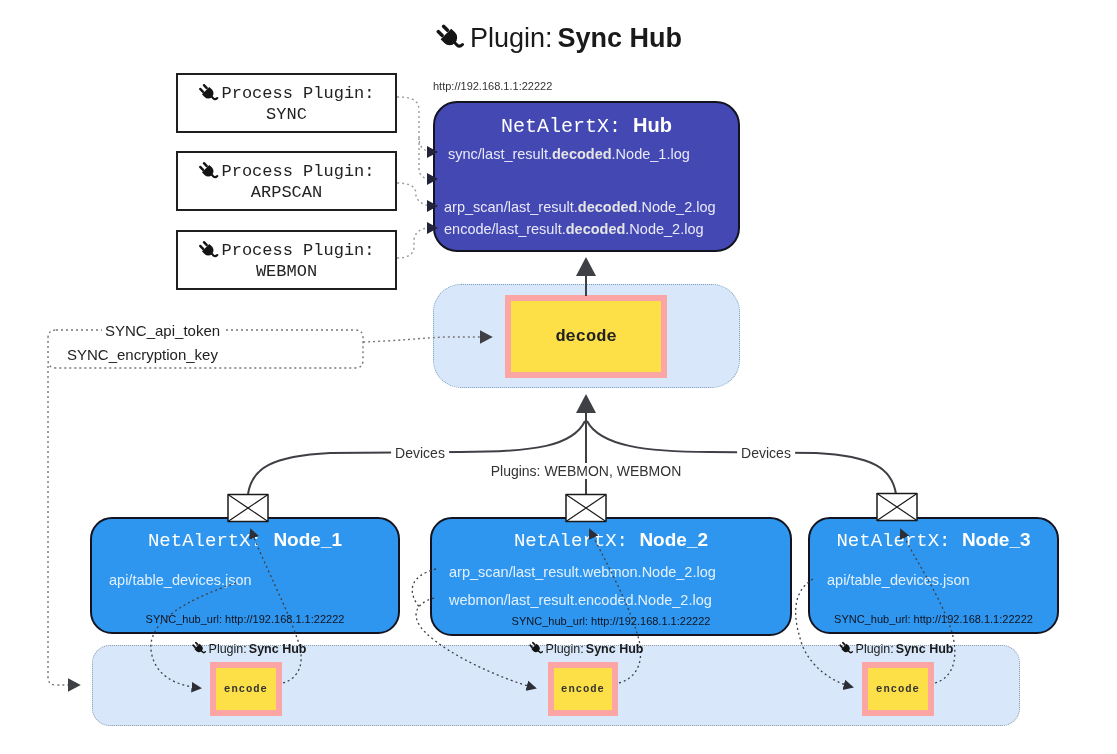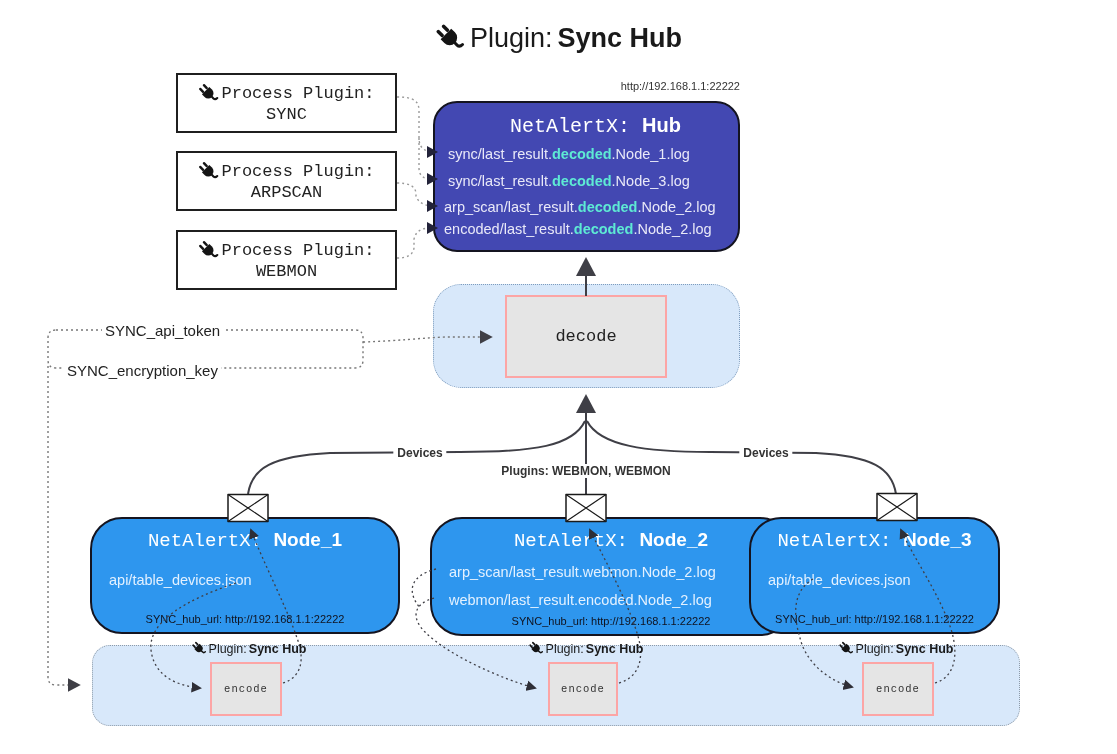--- a/index.html
+++ b/index.html
@@ -12,42 +12,42 @@
   .title b{font-weight:700;}
   .plug{color:#141414;flex:0 0 auto;}
 
   .pbox{position:absolute;left:176px;width:221px;height:60px;background:#fff;
         border:2px solid #1f1f1f;box-sizing:border-box;display:flex;flex-direction:column;
         align-items:center;justify-content:center;gap:1px;z-index:2;}
   .pbox .row{display:flex;align-items:center;gap:2px;
         font-family:"Liberation Mono","DejaVu Sans Mono",monospace;font-size:17px;color:#222;}
   .pbox .pname{font-family:"Liberation Mono","DejaVu Sans Mono",monospace;font-size:17px;color:#222;}
 
-  .hub-url{position:absolute;left:433px;top:80px;width:307px;text-align:right;
+  .hub-url{position:absolute;left:433px;top:80px;width:307px;text-align:left;
            font-size:11px;color:#333;z-index:2;}
   .hub{position:absolute;left:433px;top:101px;width:307px;height:151px;background:#4348b2;
        border:2px solid #141420;border-radius:24px;box-sizing:border-box;z-index:2;}
-  .hub-title{position:absolute;left:0;top:11px;width:100%;text-align:center;color:#fff;margin-left:9px;}
+  .hub-title{position:absolute;left:0;top:11px;width:100%;text-align:center;color:#fff;}
   .hub-title .pre{font-family:"Liberation Mono","DejaVu Sans Mono",monospace;font-size:20px;}
   .hub-title b{font-size:20px;font-weight:700;}
   .hub-line{position:absolute;left:9px;width:296px;font-size:14.5px;color:#e9e9f8;white-space:nowrap;}
-  .hub-line b{color:#5eead4;font-weight:700;}
+  .hub-line b{color:#e5e5e5;font-weight:700;}
 
   .panel{position:absolute;background:#d8e8fa;border:1.6px dotted #7e9cbd;box-sizing:border-box;z-index:1;}
   .decode-panel{left:433px;top:284px;width:307px;height:104px;border-radius:28px;}
-  .procbox{position:absolute;background:#e5e5e5;border:2px solid #fca5a5;box-sizing:border-box;
+  .procbox{position:absolute;background:#fde047;border:6px solid #fca5a5;box-sizing:border-box;
            display:flex;align-items:center;justify-content:center;
-           font-family:"Liberation Mono","DejaVu Sans Mono",monospace;z-index:2;}
+           font-family:"Liberation Mono","DejaVu Sans Mono",monospace;z-index:2;font-weight:bold;}
   .decode-box{left:505px;top:295px;width:162px;height:83px;font-size:17px;color:#222;}
 
   .cfg-label{position:absolute;background:#fff;padding:0 3px;font-size:15px;color:#222;z-index:6;}
   .edge-label{position:absolute;transform:translate(-50%,-50%);background:#fff;padding:0 4px;
-              font-size:12px;color:#333;z-index:6;white-space:nowrap;font-weight:bold;}
-
-  .node{position:absolute;top:517px;background:#2e96ee;border:2px solid #141420;border-radius:32px;
+              font-size:14px;color:#333;z-index:6;white-space:nowrap;}
+
+  .node{position:absolute;top:517px;background:#2e96ee;border:2px solid #141420;border-radius:22px;
         box-sizing:border-box;z-index:2;color:#fff;}
   .node-title{position:absolute;left:0;top:10px;width:100%;text-align:center;white-space:nowrap;}
   .node-title .pre{font-family:"Liberation Mono","DejaVu Sans Mono",monospace;font-size:19px;}
   .node-title b{font-size:19px;font-weight:700;}
   .node-line{position:absolute;left:0;width:100%;text-align:left;font-size:14.5px;
              color:#e3f1ff;white-space:nowrap;margin-left:17px;}
   .node-url{position:absolute;left:0;bottom:7px;width:100%;text-align:center;
             font-size:11px;color:#10131f;}
 
   .bar{left:92px;top:645px;width:928px;height:81px;border-radius:18px;border-color:#8d9aa8;}
@@ -174,36 +174,33 @@
   </div>
 
   <div class="hub-url">http://192.168.1.1:22222</div>
   <div class="hub">
     <div class="hub-title">
       <span class="pre">NetAlertX: </span><b>Hub</b>
     </div>
     <div class="hub-line" style="top:43px;left:13px">
       <span>sync/last_result.</span><b>decoded</b><span>.Node_1.log</span>
     </div>
-    <div class="hub-line" style="top:70px;left:13px">
-      <span>sync/last_result.</span><b>decoded</b><span>.Node_3.log</span>
-    </div>
     <div class="hub-line" style="top:96px">
       <span>arp_scan/last_result.</span><b>decoded</b><span>.Node_2.log</span>
     </div>
     <div class="hub-line" style="top:118px">
-      <span>encoded/last_result.</span><b>decoded</b><span>.Node_2.log</span>
+      <span>encode/last_result.</span><b>decoded</b><span>.Node_2.log</span>
     </div>
   </div>
 
   <div class="panel decode-panel"></div>
   <div class="procbox decode-box">decode</div>
 
   <div class="cfg-label" style="left:102px;top:322px">SYNC_api_token</div>
-  <div class="cfg-label" style="left:64px;top:362px">SYNC_encryption_key</div>
+  <div class="cfg-label" style="left:64px;top:346px">SYNC_encryption_key</div>
 
   <div class="edge-label" style="left:420px;top:453px">Devices</div>
   <div class="edge-label" style="left:586px;top:471px">Plugins: WEBMON, WEBMON</div>
   <div class="edge-label" style="left:766px;top:453px">Devices</div>
 
   <div class="node" style="left:90px;width:310px;height:117px">
     <div class="node-title">
       <span class="pre">NetAlertX: </span><b>Node_1</b>
     </div>
     <div class="node-line" style="top:53px">api/table_devices.json</div>
@@ -212,21 +209,21 @@
 
   <div class="node" style="left:430px;width:362px;height:119px">
     <div class="node-title">
       <span class="pre">NetAlertX: </span><b>Node_2</b>
     </div>
     <div class="node-line" style="top:45px">arp_scan/last_result.webmon.Node_2.log</div>
     <div class="node-line" style="top:73px">webmon/last_result.encoded.Node_2.log</div>
     <div class="node-url">SYNC_hub_url: http://192.168.1.1:22222</div>
   </div>
 
-  <div class="node" style="left:749px;width:251px;height:117px">
+  <div class="node" style="left:808px;width:251px;height:117px">
     <div class="node-title">
       <span class="pre">NetAlertX: </span><b>Node_3</b>
     </div>
     <div class="node-line" style="top:53px">api/table_devices.json</div>
     <div class="node-url">SYNC_hub_url: http://192.168.1.1:22222</div>
   </div>
 
   <div class="panel bar"></div>
 
   <div class="enc-label" style="left:249px">

